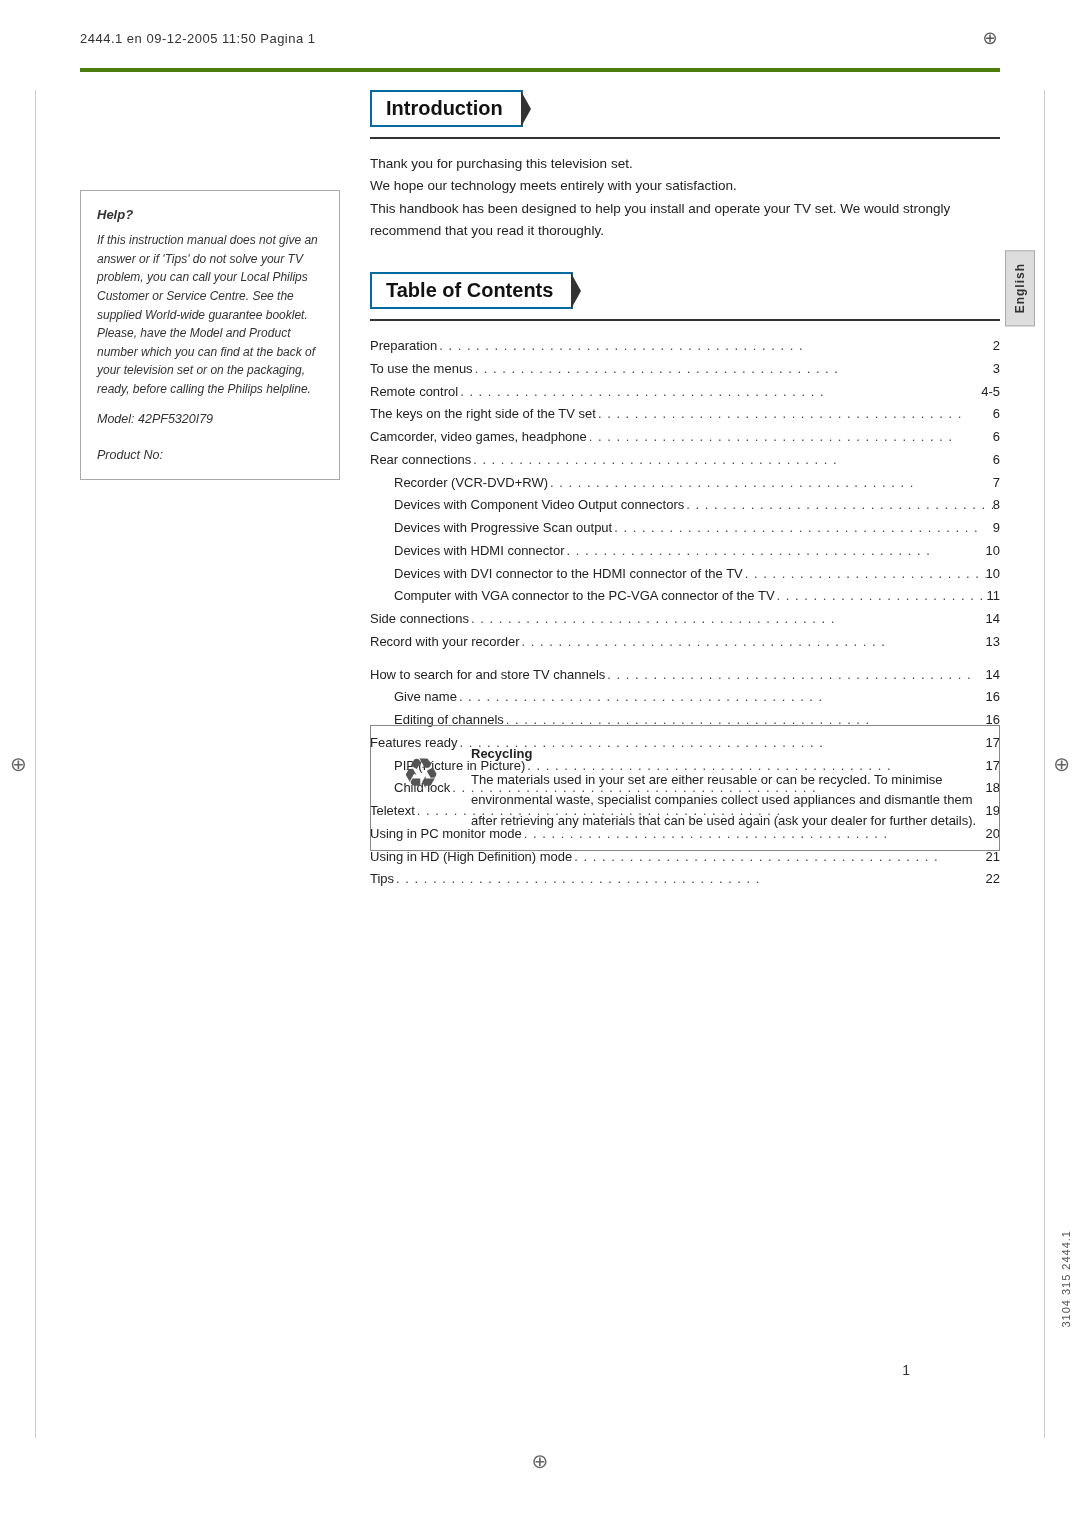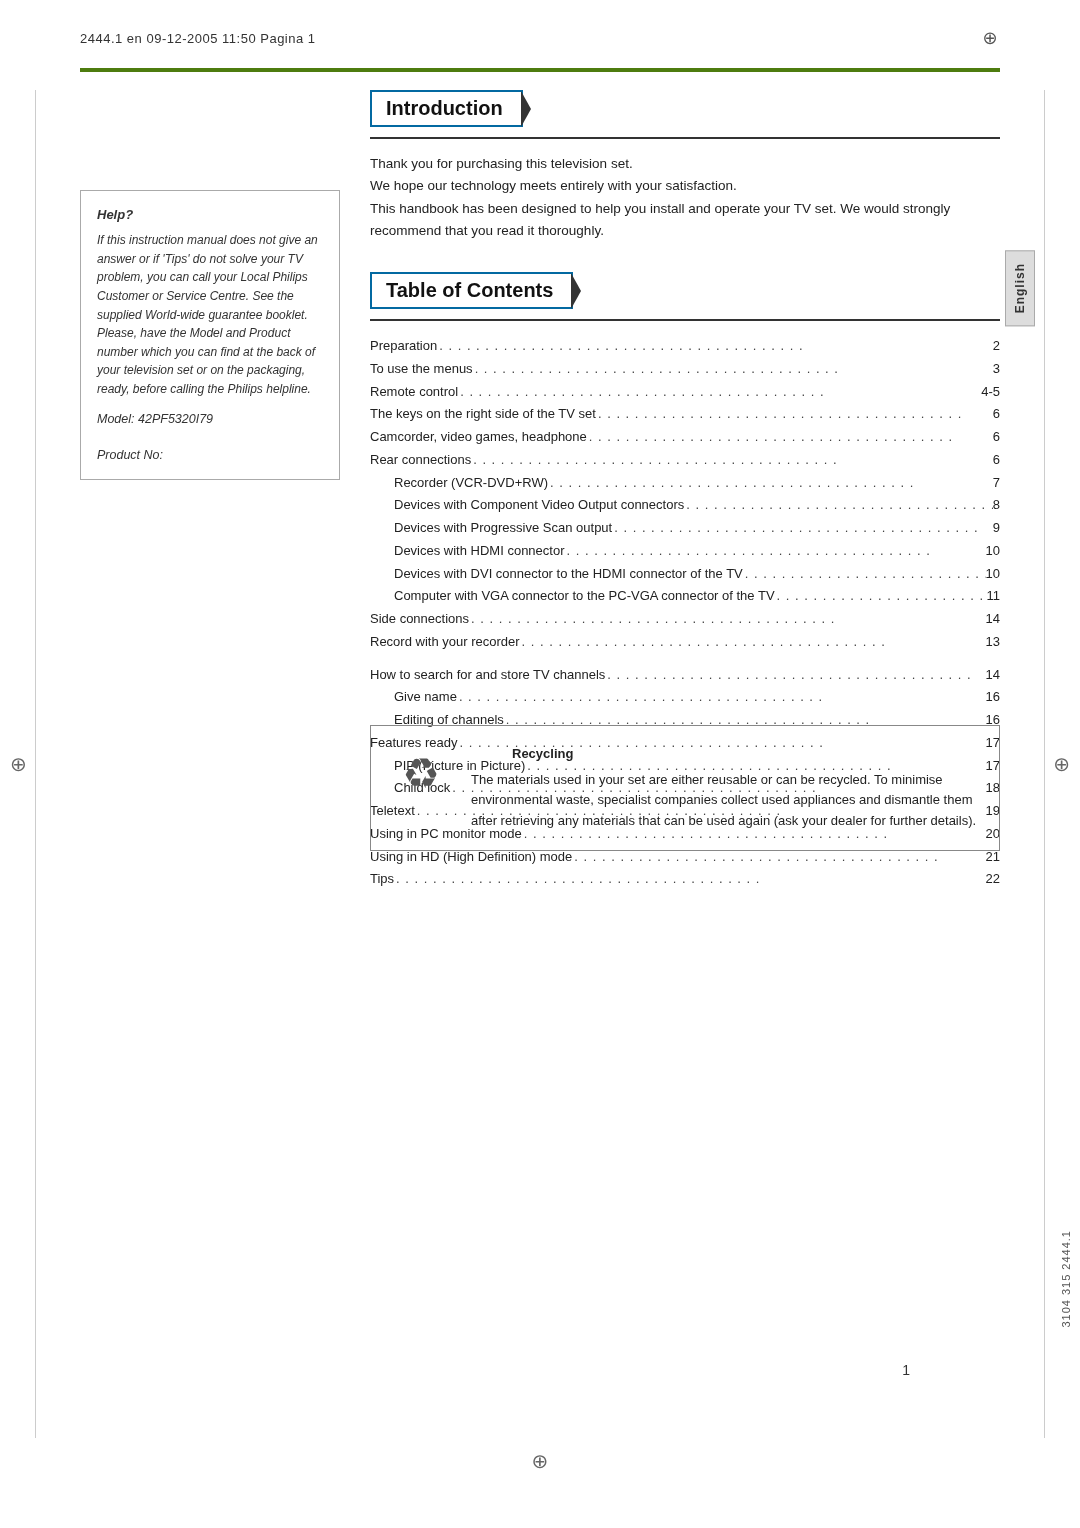--- a/index.html
+++ b/index.html
@@ -262,21 +262,20 @@
 
     .recycling-text {
       font-size: 13px;
       line-height: 1.6;
       color: #222;
     }
 
     .recycling-text .recycling-title {
       font-weight: bold;
       margin-bottom: 5px;
-      margin-left: 41px;
     }
 
     
     .page-number {
       position: absolute;
       bottom: 60px;
       right: 90px;
       font-size: 14px;
       color: #333;
     }

